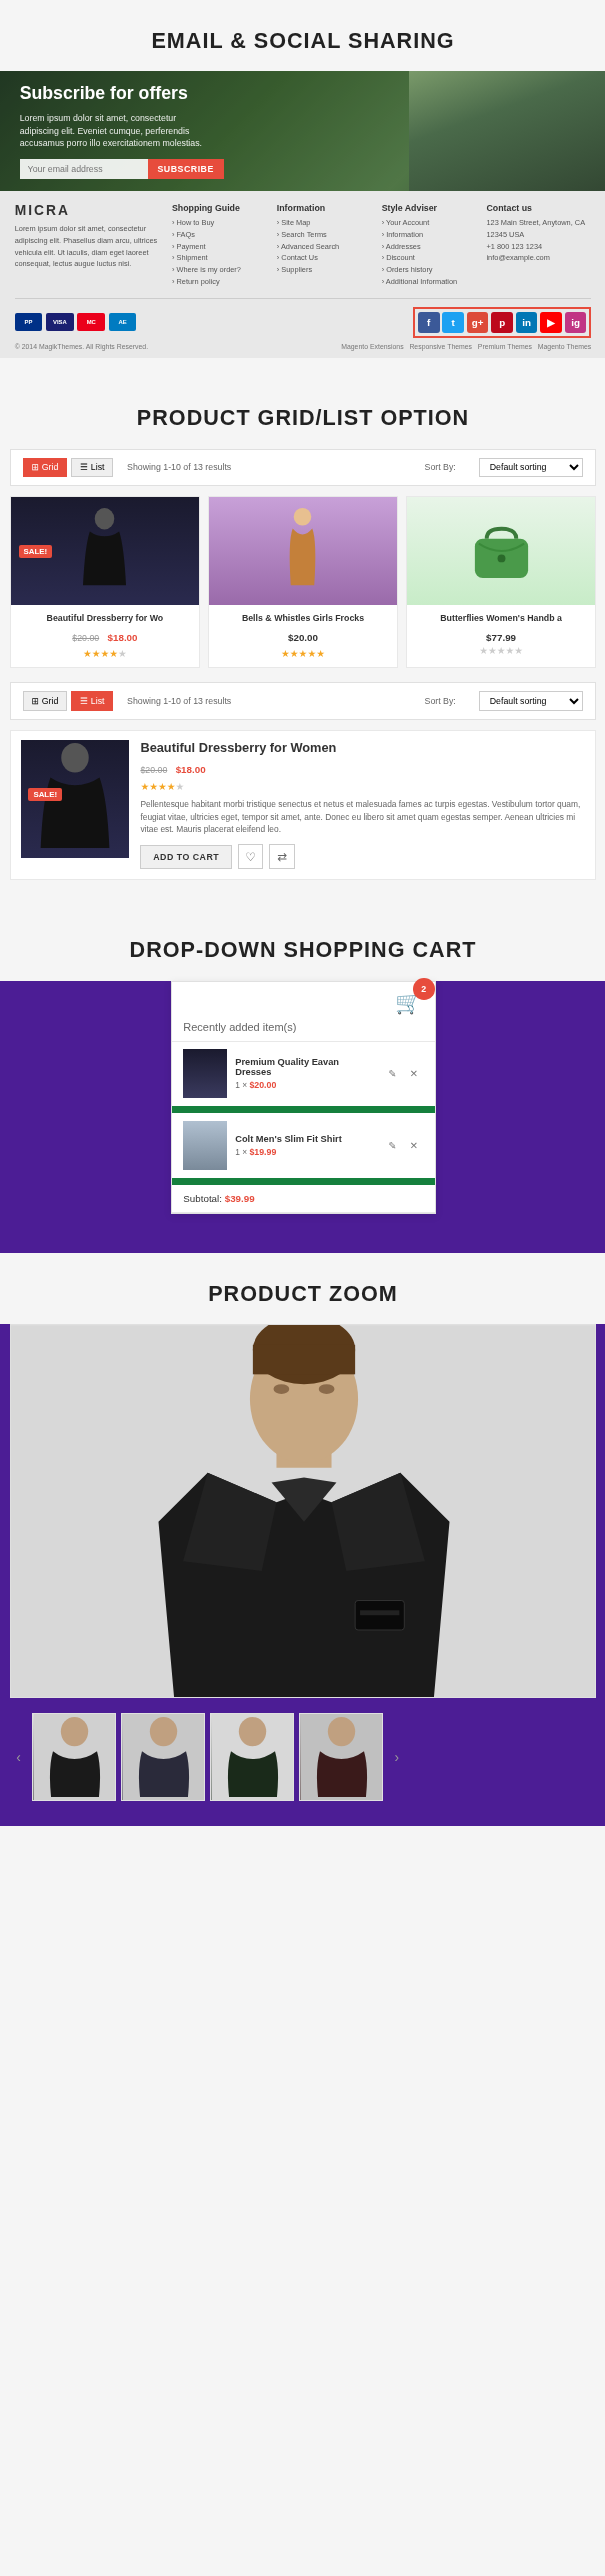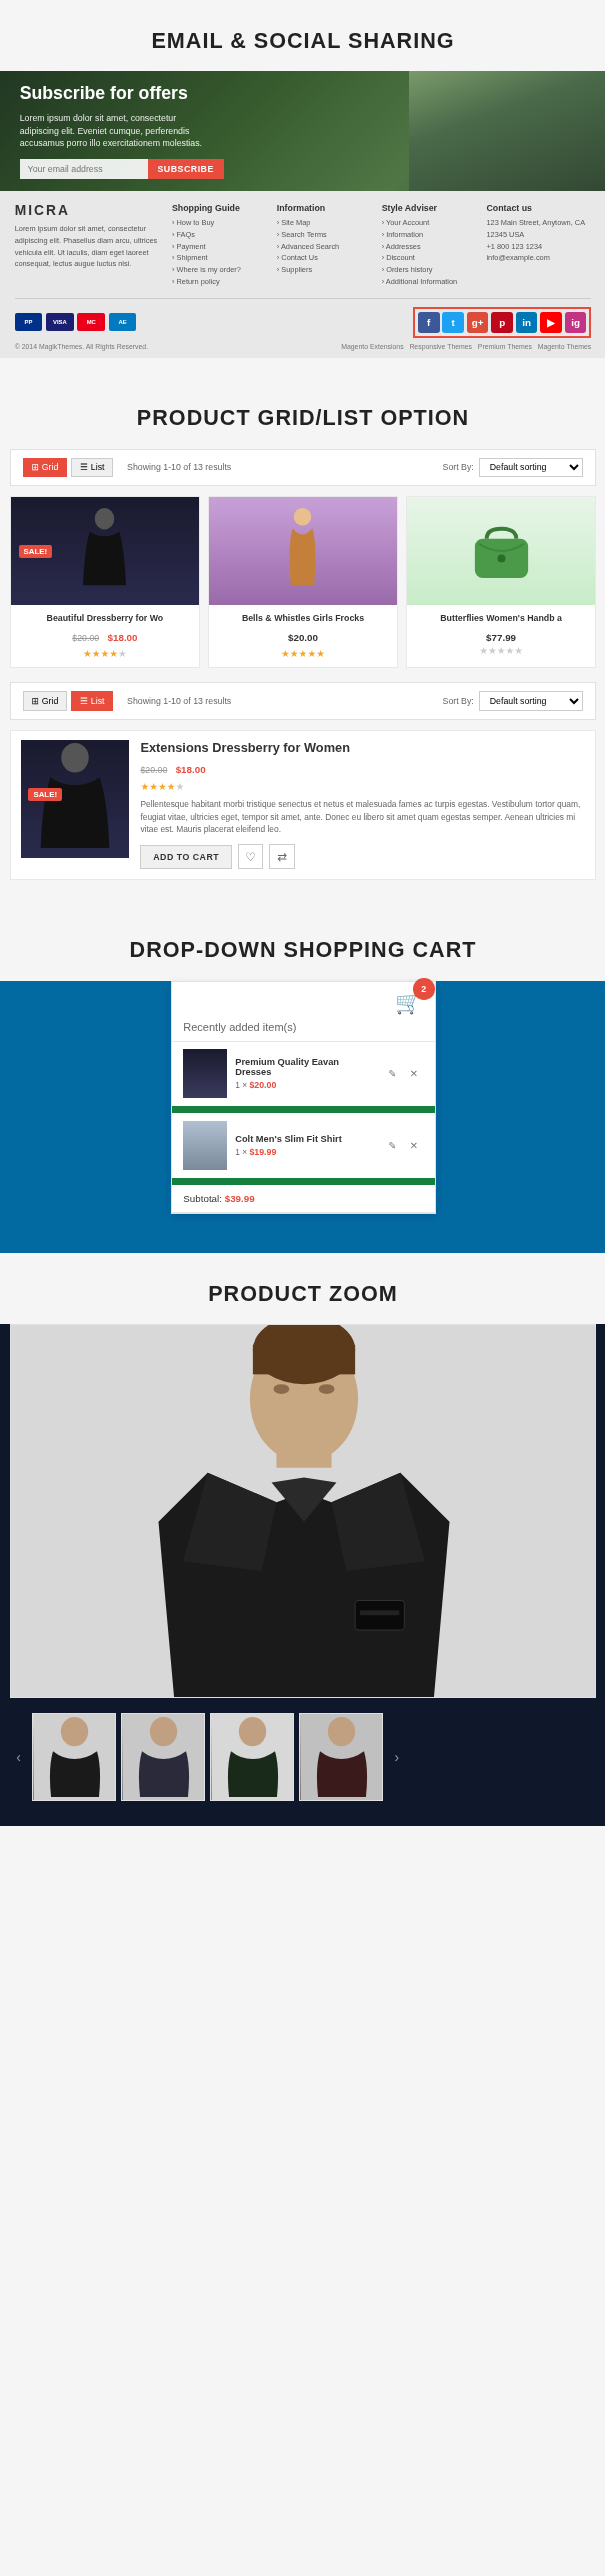--- a/index.html
+++ b/index.html
@@ -193,21 +193,21 @@
     }
     .view-btn.active { background: #e74c3c; color: #fff; border-color: #e74c3c; }
     .showing-text {
       font-size: 8.8px;
       color: #666;
       margin-left: 9.8px;
     }
     .sort-area {
       display: flex;
       align-items: center;
-      gap: 5px;
+      gap: 23px;
       font-size: 8.8px;
       color: #666;
     }
     .sort-select {
       font-size: 8.8px;
       border: 1px solid #ccc;
       padding: 2.9px 19.7px 2.9px 5.9px;
       background: #fff;
     }
     .product-grid {
@@ -359,21 +359,21 @@
       background: #fff;
       display: flex;
       align-items: center;
       justify-content: center;
       cursor: pointer;
       font-size: 11.8px;
       color: #666;
     }
 
     
-    .cart-section { background: #0369a1; padding-bottom: 19.7px; }
+    .cart-section { background: #4c1d95; padding-bottom: 19.7px; }
     .cart-dropdown {
       background: #fff;
       border: 1px solid #e0e0e0;
       width: 265px;
       margin: 0 auto;
       position: relative;
       box-shadow: 0 2px 7.9px rgba(0,0,0,0.1);
     }
     .cart-icon-area {
       position: absolute;
@@ -482,21 +482,21 @@
       font-weight: bold;
       cursor: pointer;
       letter-spacing: 0.5px;
       display: flex;
       align-items: center;
       justify-content: center;
       gap: 3.9px;
     }
 
     
-    .zoom-section { background: #0f172a; padding-bottom: 19.7px; }
+    .zoom-section { background: #4c1d95; padding-bottom: 19.7px; }
     .main-product-image {
       margin: 0 9.8px 9.8px;
       background: #fff;
       border: 1px solid #e0e0e0;
       height: 374px;
       display: flex;
       align-items: center;
       justify-content: center;
       overflow: hidden;
     }
@@ -744,21 +744,21 @@
 
   <div class="product-list-item">
     <div class="list-image">
       <svg width="108" height="118" viewBox="0 0 110 120">
         <ellipse cx="55" cy="18" rx="14" ry="15" fill="#555"></ellipse>
         <path d="M30 38 Q22 60 20 110 H90 Q88 60 80 38 Q68 46 55 46 Q42 46 30 38Z" fill="#111"></path>
       </svg>
       <div class="sale-badge" style="position:absolute;top:7.9px;left:7.9px;">SALE!</div>
     </div>
     <div class="list-content">
-      <div class="list-product-name">Extensions Dressberry for Women</div>
+      <div class="list-product-name">Beautiful Dressberry for Women</div>
       <div class="list-price-area">
         <span class="price-old">$20.00</span>
         <span class="price-new">$18.00</span>
       </div>
       <div class="stars" style="margin-bottom:5.9px;">★★★★<span class="stars-empty">★</span></div>
       <p class="list-description">Pellentesque habitant morbi tristique senectus et netus et malesuada fames ac turpis egestas. Vestibulum tortor quam, feugiat vitae, ultricies eget, tempor sit amet, ante. Donec eu libero sit amet quam egestas semper. Aenean ultricies mi vitae est. Mauris placerat eleifend leo.</p>
       <div class="list-actions">
         <button class="add-to-cart-btn">ADD TO CART</button>
         <div class="wishlist-btn">♡</div>
         <div class="compare-btn">⇄</div>

